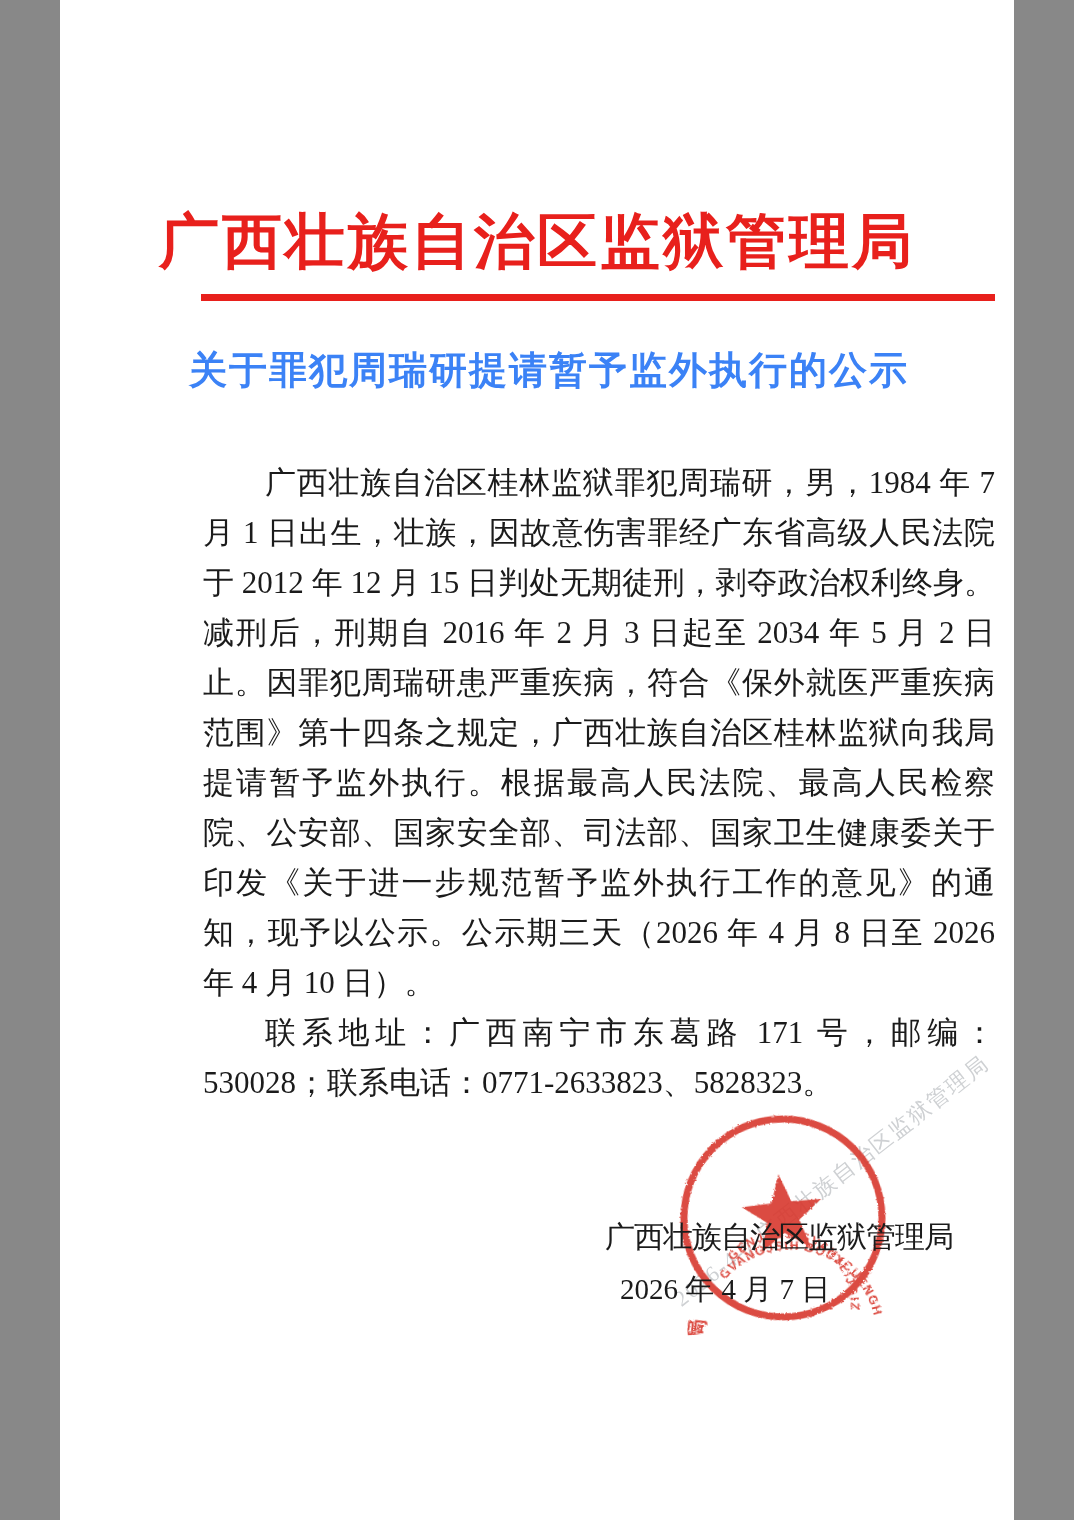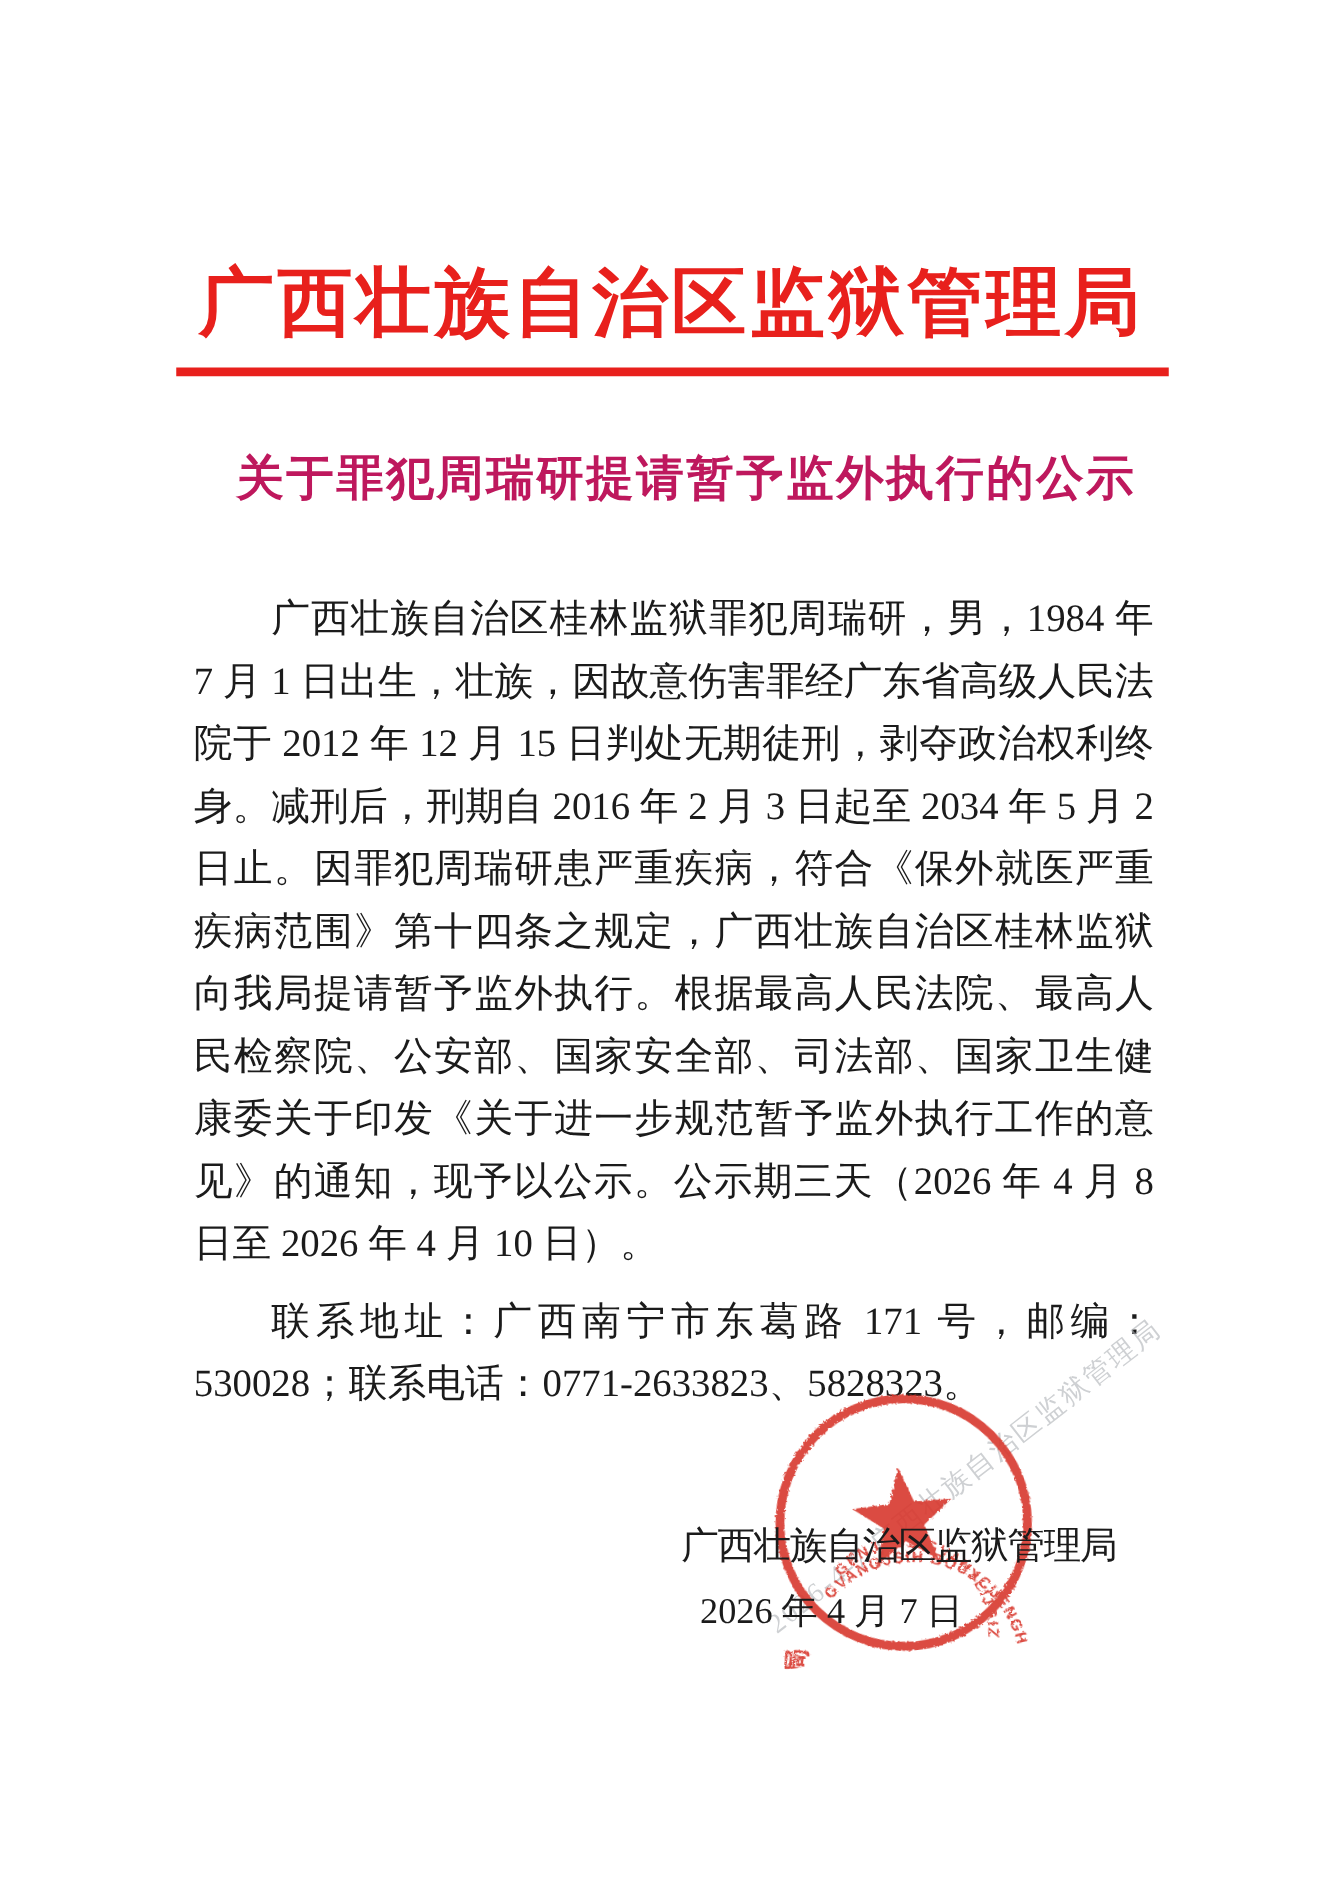--- a/index.html
+++ b/index.html
@@ -4,21 +4,21 @@
 <style>
   :root{
     --red:#e8201c;
     --seal-red:#d8382d;
     --ink:#1b1b1b;
   }
   *{box-sizing:border-box;margin:0;padding:0;}
   html,body{background:#888;}
   .page{
     position:relative;
-    width:1074px;height:1520px;
+    width:954px;height:1520px;
     margin:0 auto;
     background:#ffffff;
     overflow:hidden;
     font-family:"Liberation Serif","DejaVu Serif",serif;
     color:var(--ink);
   }
   .agency-title{
     position:absolute;top:206px;left:0;width:100%;
     text-align:center;
     font-family:"Liberation Sans","DejaVu Sans",sans-serif;
@@ -27,38 +27,38 @@
     letter-spacing:3px;
     color:var(--red);
     white-space:nowrap;
   }
   .red-rule{
     position:absolute;top:294px;left:141px;
     width:794px;height:7px;
     background:var(--red);
   }
   .notice-title{
-    position:absolute;top:359px;left:0;width:100%;
+    position:absolute;top:346px;left:0;width:100%;
     text-align:center;
     font-family:"Liberation Sans","DejaVu Sans",sans-serif;
     font-weight:bold;
     font-size:38px;line-height:48px;
     letter-spacing:2px;
-    color:#be185d;
+    color:#3b82f6;
     white-space:nowrap;
     padding-left:24px;
   }
   .notice-body{
     position:absolute;top:458px;left:143px;width:792px;
     font-size:31px;line-height:50px;
     text-align:justify;
     text-justify:inter-ideograph;
   }
   .notice-body p{
-    margin:12px;
+    margin:0;
     text-indent:2em;
   }
   .sig-name{
     position:absolute;top:1220px;left:545px;
     font-size:30px;line-height:34px;
     letter-spacing:-1px;
     white-space:nowrap;
   }
   .sig-date{
     position:absolute;top:1272px;left:560px;

